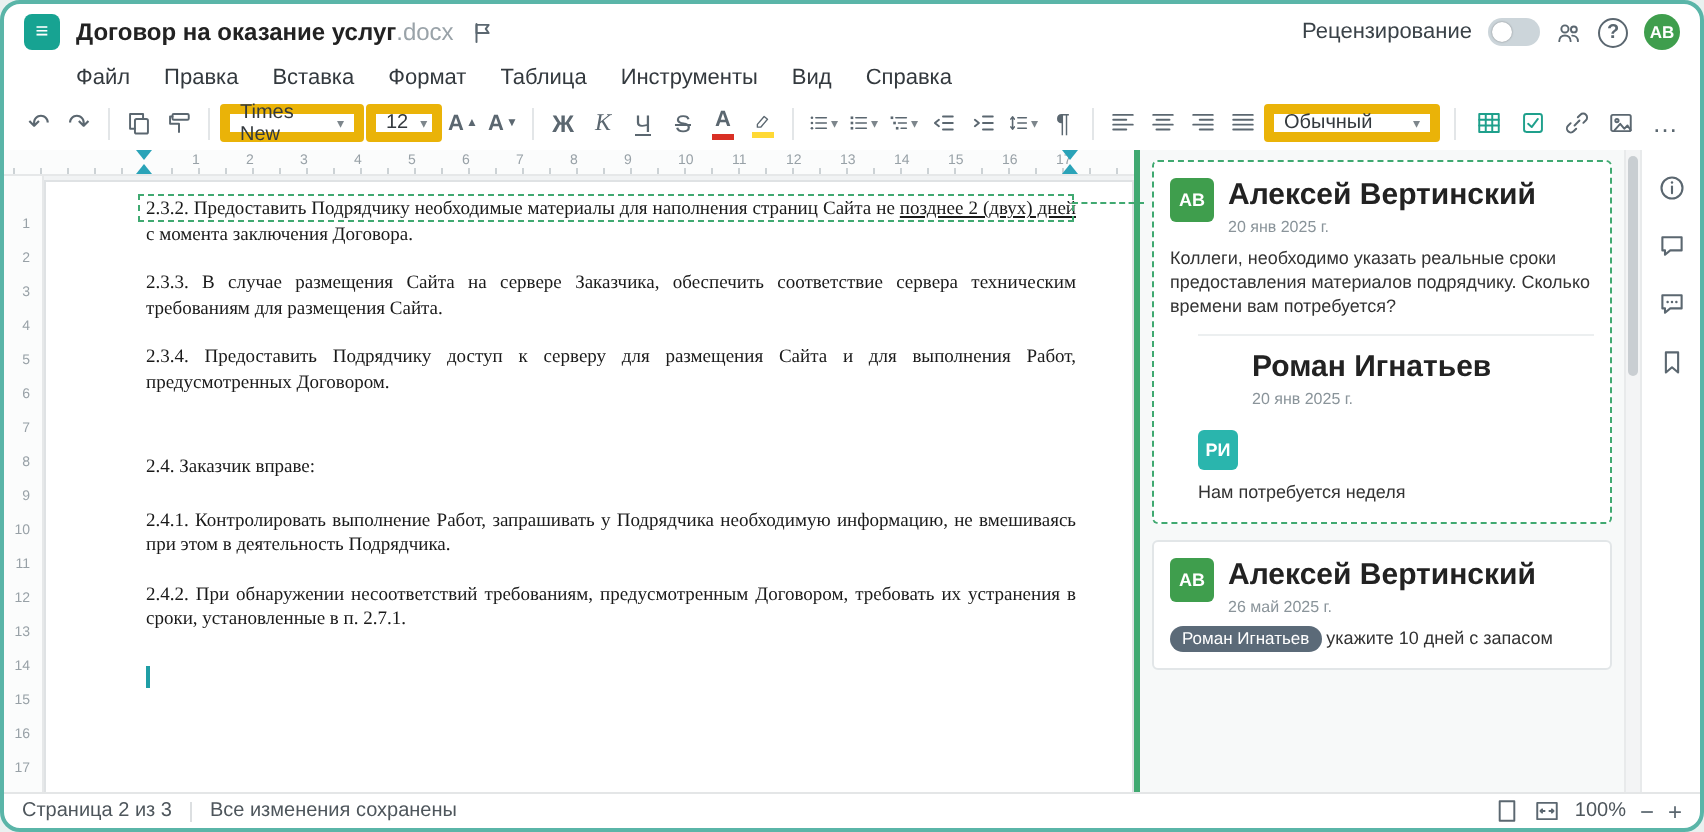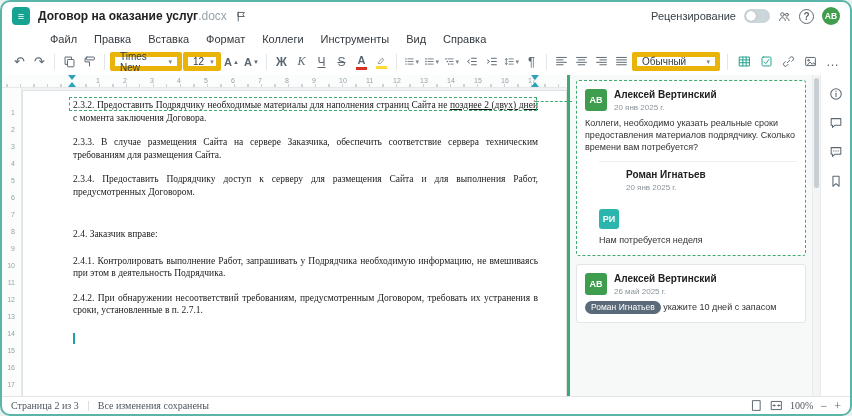--- a/index.html
+++ b/index.html
@@ -17,21 +17,21 @@
   .review{ font-size:11px; color:#3a4248; }
   .toggle{ width:26px; height:14px; border-radius:7px; background:#ccd5da; position:relative; }
   .toggle i{ position:absolute; top:2px; left:2px; width:10px; height:10px; border-radius:50%; background:#fff;
              box-shadow:0 0 1px rgba(0,0,0,.4); }
   .help{ width:15px; height:15px; border:1.4px solid #5b6770; border-radius:50%; color:#5b6770; font-size:10px;
          font-weight:bold; display:grid; place-items:center; }
   .avatar{ width:18px; height:18px; border-radius:50%; background:#3f9e4d; color:#fff; font-size:8.5px;
            font-weight:bold; display:grid; place-items:center; }
 
   
-  .menu{ height:18px; display:flex; align-items:center; gap:17px; padding-left:48px; }
+  .menu{ height:18px; display:flex; align-items:center; gap:17px; padding-left:36px; }
   .menu span{ font-size:11px; color:#33393e; cursor:default; }
 
   
   .tbar{ height:27px; display:flex; align-items:center; padding:0 8px; gap:1px; }
   .tbtn{ height:20px; min-width:19px; padding:0 2px; display:flex; align-items:center; justify-content:center;
          color:#5b6770; font-size:13px; border-radius:2px; background:none; border:none; position:relative; }
   .tbtn .car{ font-size:7px; color:#7d868c; margin-left:1px; }
   .tsep{ width:1px; height:16px; background:#e3e6e8; margin:0 4px; flex:none; }
   .combo{ height:19px; border:5px solid #eab308; border-radius:2px; background:#fff; display:flex;
           align-items:center; justify-content:space-between; font-size:10px; color:#33393e; padding:0 5px; }
@@ -79,38 +79,38 @@
 
   
   .cpanel{ width:245px; flex:none; background:#f7f9f9; border-left:3px solid #40a971; padding:5px 6px; overflow:hidden; }
   .card{ background:#fff; border:1px solid #e2e6e8; border-radius:3px; padding:8px; font-size:9px; color:#333; }
   .card.active{ border:1px dashed #40a971; }
   .card + .card{ margin-top:8px; }
   .c-head{ display:flex; gap:7px; align-items:flex-start; margin-bottom:5px; }
   .c-av{ width:22px; height:22px; border-radius:3px; color:#fff; font-size:9px; font-weight:bold;
          display:grid; place-items:center; flex:none; }
   .av-green{ background:#3f9e4d; } .av-teal{ background:#2ab5ad;margin-top:40px; }
-  .c-name{ font-size:10px; font-weight:bold; color:#222; line-height:1.2; }
+  .c-name{ font-size:15px; font-weight:bold; color:#222; line-height:1.2; }
   .c-date{ font-size:8px; color:#8a949a; margin-top:2px; }
   .c-body{ font-size:9px; color:#333; line-height:1.35; }
   .c-reply{ border-top:1px solid #eceff0; margin-top:8px; padding-top:7px; margin-left:14px; }
   .c-reply .c-av{ width:20px; height:20px; }
   .mention{ display:inline-block; background:#5b6a78; color:#fff; border-radius:8px; padding:0.5px 6px;
             font-size:8.5px; }
 
   
   .sbar{ width:8px; flex:none; background:#f3f4f5; border-left:1px solid #e8eaeb; position:relative; }
   .sbar i{ position:absolute; top:3px; left:1px; width:5px; height:110px; background:#c9ced2; border-radius:3px; }
   .rail{ width:30px; flex:none; background:#fff; border-left:1px solid #e8eaeb; display:flex; flex-direction:column;
          align-items:center; padding-top:12px; gap:15px; }
   .rail .ic{ width:14px; height:14px; }
 
   
   .sbarr{ height:18px; border-top:1px solid #e4e6e7; display:flex; align-items:center; padding:0 9px; gap:9px;
-          font-size:10px; color:#4e565c;font-family:Liberation Serif, serif; }
+          font-size:10px; color:#4e565c; }
   .sdiv{ width:1px; height:10px; background:#dcdfe1; }
   .zoombox{ display:flex; align-items:center; gap:7px; margin-left:auto; }
   .zbtn{ color:#5b6770; font-size:12px; line-height:1; }
 </style>
 </head>
 <body>
 
 <div class="app">
 
   <div class="hdr">
@@ -133,21 +133,21 @@
       </svg>
     <div class="help">?</div>
     <div class="avatar">АВ</div>
   </div>
 
   <div class="menu">
     <span>Файл</span>
     <span>Правка</span>
     <span>Вставка</span>
     <span>Формат</span>
-    <span>Коллеги</span>
+    <span>Таблица</span>
     <span>Инструменты</span>
     <span>Вид</span>
     <span>Справка</span>
   </div>
 
   <div class="tbar">
     <button class="tbtn">
         <span>↶</span>
       </button>
     <button class="tbtn">

